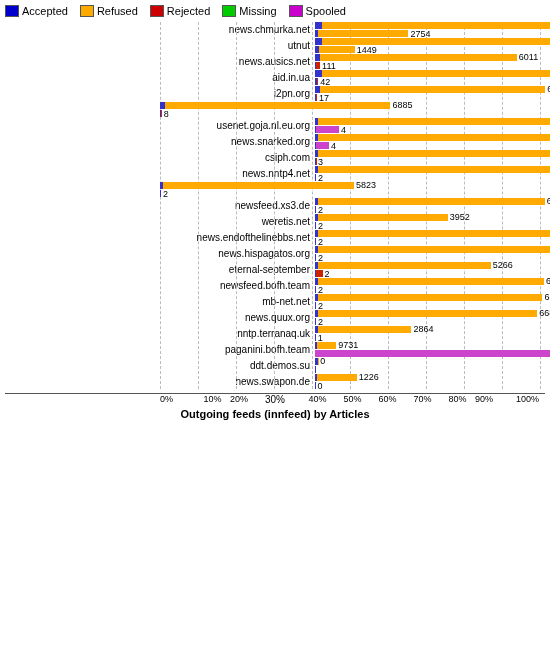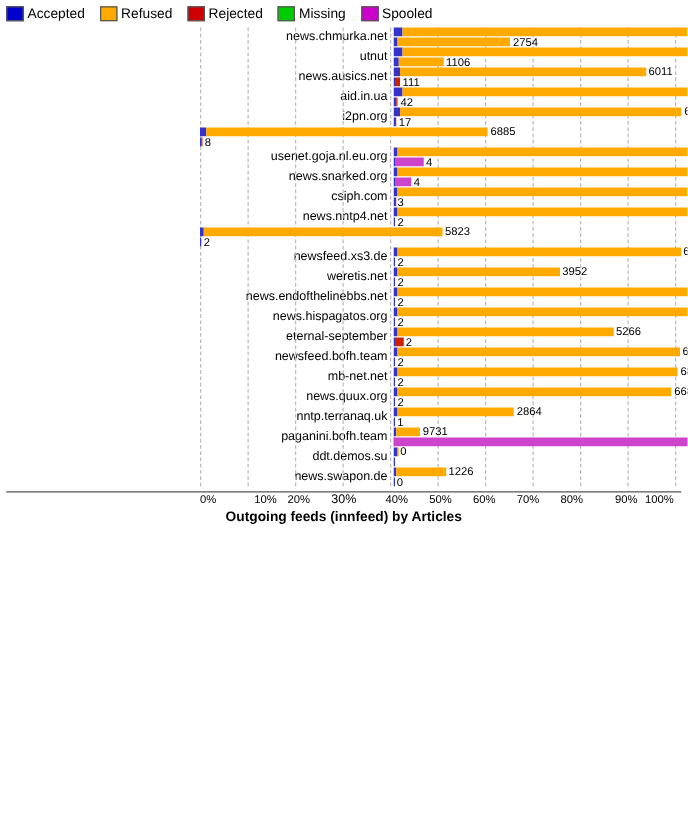--- a/index.html
+++ b/index.html
@@ -140,21 +140,21 @@
       <div class="row-wrapper">
         <div class="row-label">utnut</div>
         <div class="row-bars">
           <div class="sub-row" style="position: relative; height: 7px; margin-bottom: 1px; display: flex; align-items: center;">
             <div class="seg" style="width: 7.2069px; background: rgb(51, 51, 204); display: inline-block; height: 100%; flex-shrink: 0;"></div>
             <div class="seg" style="width: 232.586px; background: rgb(255, 170, 0); display: inline-block; height: 100%; flex-shrink: 0;"></div>
           </div>
           <div class="sub-row" style="height: 7px; display: flex; align-items: center;">
             <div class="seg" style="width: 3.60345px; background: rgb(51, 51, 204); display: inline-block; height: 100%; flex-shrink: 0;"></div>
             <div class="seg" style="width: 36.231px; background: rgb(255, 170, 0); display: inline-block; height: 100%; flex-shrink: 0;"></div>
-            <span style="font-size: 9px; margin-left: 2px;">1106</span>
+            <span style="font-size: 9px; margin-left: 2px;">1449</span>
           </div>
         </div>
       </div>
       <div class="row-wrapper">
         <div class="row-label">news.ausics.net</div>
         <div class="row-bars">
           <div class="sub-row" style="position: relative; height: 7px; margin-bottom: 1px; display: flex; align-items: center;">
             <div class="seg" style="width: 4.91379px; background: rgb(51, 51, 204); display: inline-block; height: 100%; flex-shrink: 0;"></div>
             <div class="seg" style="width: 196.912px; background: rgb(255, 170, 0); display: inline-block; height: 100%; flex-shrink: 0;"></div>
             <span class="val-label" style="position: static; margin-left: 2px; font-size: 9px; line-height: 9px; align-self: center;">6011</span>
@@ -459,17 +459,17 @@
 <div style="display: flex; padding-left: 155px; border-top: 1px solid rgb(85, 85, 85); margin-top: 2px;">
       <span style="flex: 1 1 0%; text-align: left; font-size: 9px;">0%</span>
       <span style="flex: 1 1 0%; text-align: center; font-size: 9px;">10%</span>
       <span style="flex: 1 1 0%; text-align: left; font-size: 9px;">20%</span>
       <span style="flex: 1 1 0%; text-align: left; font-size: 10px;">30%</span>
       <span style="flex: 1 1 0%; text-align: center; font-size: 9px;">40%</span>
       <span style="flex: 1 1 0%; text-align: center; font-size: 9px;">50%</span>
       <span style="flex: 1 1 0%; text-align: center; font-size: 9px;">60%</span>
       <span style="flex: 1 1 0%; text-align: center; font-size: 9px;">70%</span>
       <span style="flex: 1 1 0%; text-align: center; font-size: 9px;">80%</span>
-      <span style="flex: 1 1 0%; text-align: right; font-size: 9px;">90%</span>
+      <span style="flex: 1 1 0%; text-align: left; font-size: 9px;">90%</span>
       <span style="flex: 1 1 0%; text-align: center; font-size: 9px;">100%</span>
     </div>
     <div style="text-align: center; font-weight: bold; font-size: 11px; margin-top: 3px;">Outgoing feeds (innfeed) by Articles</div>
   </div>
 
 </body></html>

